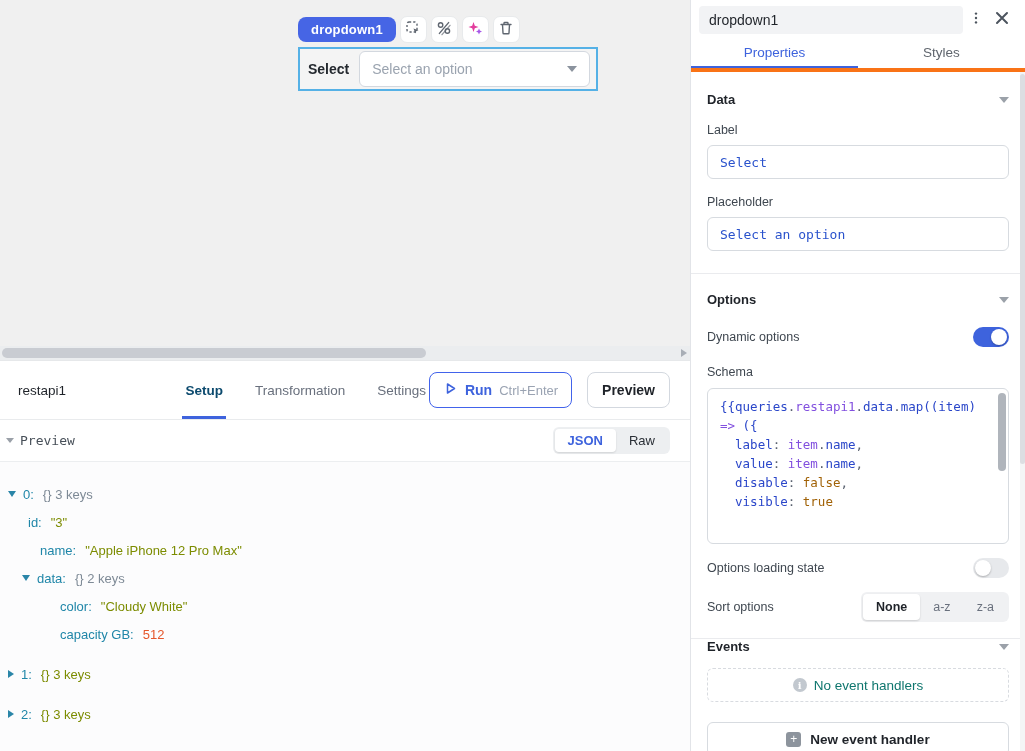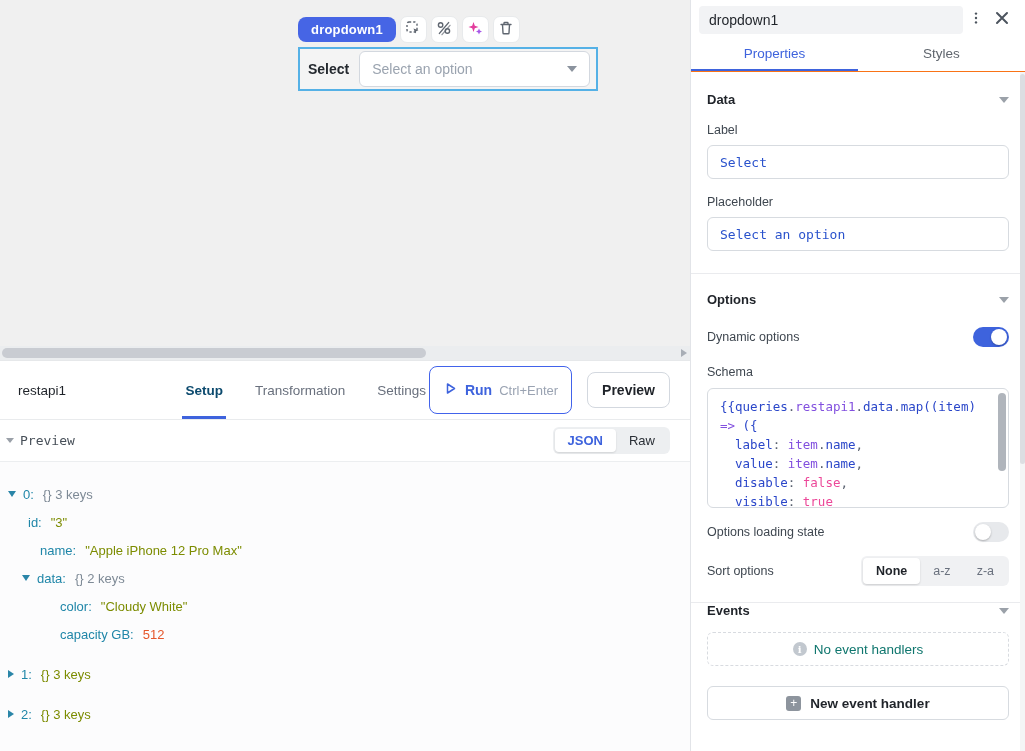--- a/index.html
+++ b/index.html
@@ -30,21 +30,21 @@
     border-top:4px solid transparent; border-bottom:4px solid transparent; border-left:6px solid #a8aeb6; }
 
   
   .query-header { height:60px; background:#fff; border-top:1px solid #e6e8ea; border-bottom:1px solid #e9ebed;
     display:flex; align-items:center; padding:0 20px 0 18px; }
   .query-name { width:180px; font-size:13.5px; color:#1f2329; }
   .qtabs { display:flex; gap:26px; height:100%; align-items:center; }
   .qtab { font-size:13.5px; color:#69707d; height:100%; display:flex; align-items:center;
     border-bottom:3px solid transparent; border-top:3px solid transparent; padding:0 3px; cursor:pointer; }
   .qtab.active { color:#0c4a6e; font-weight:600; border-bottom-color:#3e63dd; }
-  .run-btn { margin-left:auto; height:48px; border:1px solid #4263eb; border-radius:8px; background:#fff;
+  .run-btn { margin-left:auto; height:36px; border:1px solid #4263eb; border-radius:8px; background:#fff;
     display:flex; align-items:center; gap:7px; padding:0 13px; cursor:pointer; }
   .run-label { color:#3e63dd; font-weight:600; font-size:14px; }
   .run-short { color:#9aa3b2; font-size:13px; }
   .preview-btn { margin-left:15px; height:36px; border:1px solid #d3d8df; border-radius:8px; background:#fff;
     font-size:14px; font-weight:600; color:#1f2329; padding:0 14px; cursor:pointer; }
 
   
   .preview-bar { height:42px; display:flex; align-items:center; padding:0 20px 0 6px;
     border-bottom:1px solid #eceef0; background:#fff; }
   .disclose { width:0; height:0; border-left:4px solid transparent; border-right:4px solid transparent;
@@ -67,21 +67,21 @@
   .tval.number { color:#e5562b; }
 
   
   .inspector { width:335px; background:#fff; border-left:1px solid #e2e4e8; position:relative;
     display:flex; flex-direction:column; }
   .insp-header { display:flex; align-items:center; padding:6px 10px 4px 8px; height:38px; }
   .insp-title { flex:1; height:28px; background:#f2f3f5; border-radius:4px; display:flex; align-items:center;
     padding:0 10px; font-size:14px; color:#1f2329; cursor:text; }
   .icon-btn { width:26px; height:26px; display:flex; align-items:center; justify-content:center;
     cursor:pointer; border-radius:4px; }
-  .insp-tabs { display:flex; height:34px; border-bottom:1px solid #f97316; }
+  .insp-tabs { display:flex; height:34px; border-bottom:4px solid #f97316; }
   .insp-tab { width:50%; display:flex; align-items:center; justify-content:center; font-size:13.5px;
     color:#60666e; cursor:pointer; border-bottom:2px solid transparent; }
   .insp-tab.active { color:#3e63dd; border-bottom-color:#3e63dd; }
   .insp-body { flex:1; padding:0 16px; overflow:hidden; }
   .sec-title-row { display:flex; align-items:center; justify-content:space-between; margin-top:20px; }
   .sec-title { font-size:13px; font-weight:700; color:#1f2329; }
   .sec-chev { width:0; height:0; border-left:5px solid transparent; border-right:5px solid transparent;
     border-top:6px solid #9ba1a9; cursor:pointer; }
   .fld-label { font-size:12.5px; color:#3f4750; margin-top:16px; }
   .code-input { margin-top:8px; height:34px; border:1px solid #d7dbe0; border-radius:6px; background:#fff;
@@ -89,24 +89,24 @@
   .divider { border-top:1px solid #eaebee; margin:22px -16px 0 -16px; }
   .toggle-row { display:flex; align-items:center; justify-content:space-between; margin-top:20px; }
   .toggle-row.tight { margin-top:14px; }
   .row-label { font-size:12.5px; color:#3f4750; }
   .toggle { width:36px; height:20px; border-radius:10px; position:relative; cursor:pointer; }
   .toggle.on { background:#3e63dd; }
   .toggle.off { background:#e7e9ec; }
   .knob { width:16px; height:16px; border-radius:50%; background:#fff; position:absolute; top:2px;
     box-shadow:0 1px 2px rgba(0,0,0,.25); }
   .toggle.on .knob { right:2px; } .toggle.off .knob { left:2px; }
-  .code-box { margin-top:9px; height:120px; border:1px solid #d7dbe0; border-radius:6px; background:#fff;
+  .code-box { margin-top:9px; height:156px; border:1px solid #d7dbe0; border-radius:6px; background:#fff;
     padding:8px 12px; overflow:hidden; position:relative; cursor:text; }
   .code-line { font-family:"DejaVu Sans Mono", monospace; font-size:12.5px; line-height:19px; white-space:pre; }
-  .tok-blue { color:#2a46c9; } .tok-purple { color:#8250df; } .tok-orange { color:#ec4899; }
+  .tok-blue { color:#2a46c9; } .tok-purple { color:#8250df; } .tok-orange { color:#a16207; }
   .tok-gray { color:#5a6270; } .tok-plain { color:#3a3f45; }
   .vscroll-thumb { position:absolute; right:2px; top:4px; width:8px; height:78px; background:#b0b5bc; border-radius:4px; }
   .sort-seg { display:inline-flex; background:#f0f1f3; border-radius:6px; padding:2px; }
   .sort-chip { font-size:12.5px; color:#69707d; padding:6px 13px; border-radius:4px; cursor:pointer; }
   .sort-chip.active { background:#fff; color:#1f2329; font-weight:600; box-shadow:0 1px 2px rgba(0,0,0,.15); }
   .empty-box { margin-top:14px; height:34px; border:1px dashed #d8dbe0; border-radius:6px;
     display:flex; align-items:center; justify-content:center; gap:7px; }
   .empty-text { font-size:13.5px; color:#0f766e; }
   .info-dot { width:14px; height:14px; border-radius:50%; background:#c2c8cf; color:#fff; font-size:10px;
     font-weight:bold; display:flex; align-items:center; justify-content:center; font-family:"DejaVu Serif", serif; }

